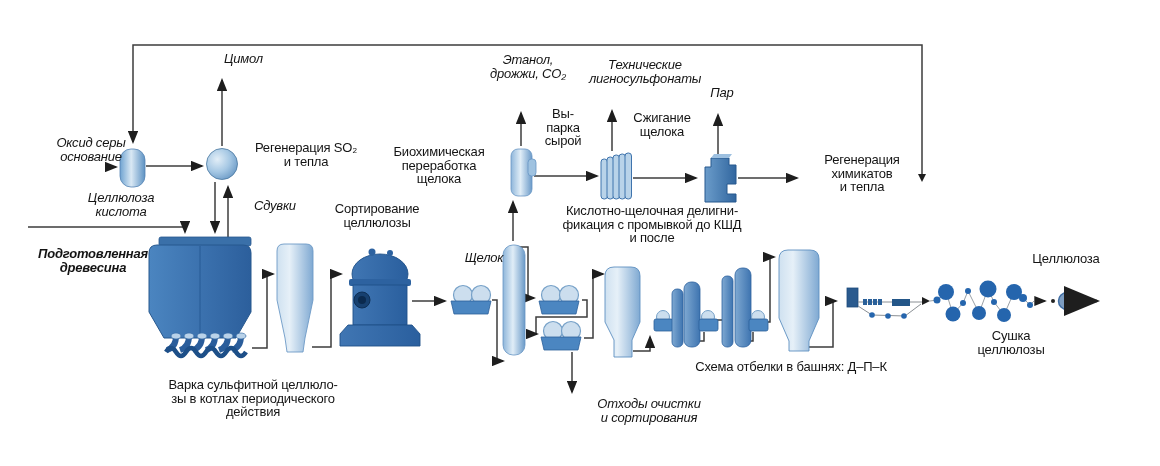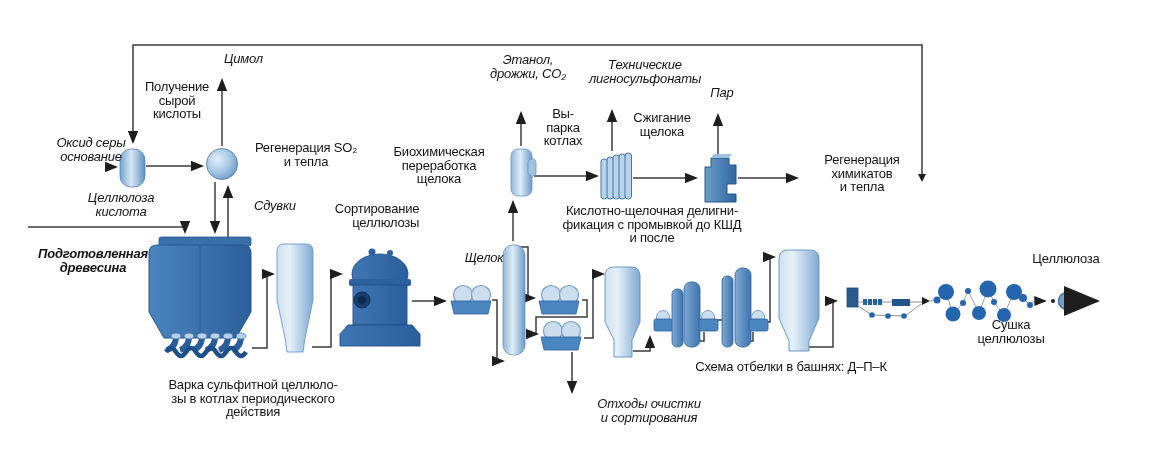--- a/index.html
+++ b/index.html
@@ -242,57 +242,54 @@
           <circle cx="1030" cy="305" r="3"></circle>
     </g>
     <path d="M1036,301 H1045" stroke="#3d3d3d" stroke-width="1.4" marker-end="url(#arr)" fill="none"></path>
     <circle cx="1053" cy="301" r="2" fill="#222"></circle>
     <circle cx="1067" cy="301" r="8.5" fill="#7c9cc0" stroke="#3f6da3" stroke-width="1.5"></circle>
     <path d="M1077,301 H1097" stroke="#3d3d3d" stroke-width="2.6" marker-end="url(#arrBig)" fill="none"></path>
   </g>
 </svg>
 
 <div class="lbl i" style="left:224px; top:52px;">Цимол</div>
-<div class="lbl c" style="left:177px; top:80px;">Получение
-сырой
-кислоты</div>
 <div class="lbl c i" style="left:63px; top:136px;margin-left:28px;">Оксид серы
 основание</div>
 <div class="lbl c" style="left:306px; top:141px;">Регенерация SO₂
 и тепла</div>
 <div class="lbl c i" style="left:121px; top:191px;">Целлюлоза
 кислота</div>
 <div class="lbl i" style="left:254px; top:199px;">Сдувки</div>
 <div class="lbl c i" style="left:93px; top:247px;font-weight:bold;">Подготовленная
 древесина</div>
-<div class="lbl c" style="left:377px; top:202px;text-align:right;">Сортирование
+<div class="lbl c" style="left:377px; top:202px;">Сортирование
 целлюлозы</div>
 <div class="lbl c" style="left:439px; top:145px;">Биохимическая
 переработка
 щелока</div>
 <div class="lbl c i" style="left:484px; top:211px;margin-top:40px;">Щелок</div>
 <div class="lbl c i" style="left:528px; top:53px;">Этанол,
 дрожжи, CO₂</div>
 <div class="lbl c" style="left:563px; top:107px;">Вы-
 парка
-котлах</div>
+сырой</div>
 <div class="lbl c i" style="left:645px; top:58px;">Технические
 лигносульфонаты</div>
 <div class="lbl c" style="left:662px; top:111px;">Сжигание
 щелока</div>
 <div class="lbl c i" style="left:722px; top:86px;">Пар</div>
 <div class="lbl c" style="left:862px; top:153px;">Регенерация
 химикатов
 и тепла</div>
 <div class="lbl c" style="left:253px; top:378px;">Варка сульфитной целлюло-
 зы в котлах периодического
 действия</div>
 <div class="lbl c" style="left:652px; top:204px;">Кислотно-щелочная делигни-
 фикация с промывкой до КШД
 и после</div>
 <div class="lbl c i" style="left:649px; top:397px;">Отходы очистки
 и сортирования</div>
 <div class="lbl c" style="left:791px; top:360px;">Схема отбелки в башнях: Д–П–К</div>
 <div class="lbl c" style="left:1066px; top:252px;">Целлюлоза</div>
-<div class="lbl c" style="left:1011px; top:318px;">Сушка
+<div class="lbl c" style="left:1011px; top:329px;">Сушка
 целлюлозы</div>
 
 </div>
 
 </body></html>

